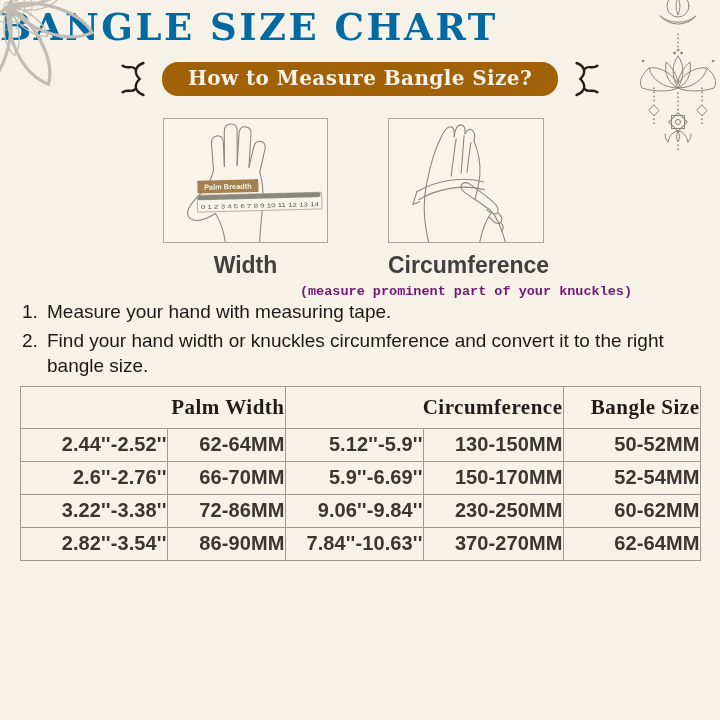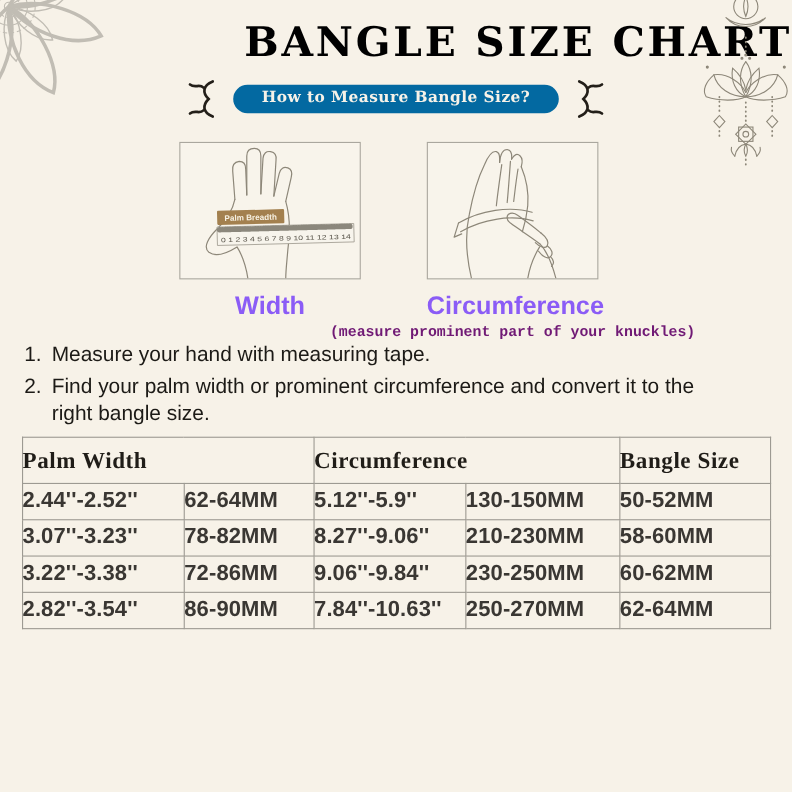--- a/index.html
+++ b/index.html
@@ -9,75 +9,75 @@
     background:#f7f2e8;
     overflow:hidden;
     font-family:"Liberation Sans", sans-serif;
     color:#1f1c17;
   }
   .decor { position:absolute; pointer-events:none; }
   #mandala { left:-18px; top:-20px; }
   #hanging { left:618px; top:0; }
 
   .title {
-    margin-top:16px;
-    text-align:right;
+    margin-top:5px;
+    text-align:left;
     font-family:"DejaVu Serif", serif;
     font-weight:700;
     font-size:37px;
     letter-spacing:2.5px;
-    color:#000000;
+    color:#0369a1;
   }
   .banner-row {
     margin-top:11px;
     display:flex; justify-content:center; align-items:center; gap:12px;
   }
   .banner {
-    background:#0369a1;
+    background:#a16207;
     color:#f7f2e8;
     font-family:"DejaVu Serif", serif;
     font-weight:700;
-    font-size:14px;
+    font-size:20px;
     letter-spacing:.4px;
     padding:4px 26px 6px;
     border-radius:16px;
   }
   .figures { position:relative; margin-top:20px; height:176px; }
   .fig { position:absolute; top:0; text-align:center; }
   #fig-width  { left:163px; width:165px; }
   #fig-circ   { left:388px; width:156px; }
   .fig-box {
     border:1px solid #aaa79e;
     background:#f8f4eb;
     width:100%; height:125px;
   }
   .fig-caption {
     margin-top:5px;
-    font-size:23px; font-weight:700; color:#8b5cf6;
+    font-size:23px; font-weight:700; color:#404040;
   }
   .fig-note {
     position:absolute; left:50%; top:166px;
     transform:translateX(-50%);
     white-space:nowrap;
     font-size:13.5px; font-weight:700; color:#701a75;font-family:Liberation Mono, monospace;
   }
   .instructions { margin:6px 0 0 22px; width:648px; list-style:none; }
   .instructions li {
     display:grid; grid-template-columns:25px 1fr;
     font-size:19px; line-height:1.28; color:#1c1a16;
     margin-bottom:5px;
   }
   table.size-chart {
     width:680px; margin:8px auto 0;
     border-collapse:collapse;
     table-layout:fixed;
   }
   .size-chart th, .size-chart td {
     border:1px solid #9d9a92;
-    text-align:left; vertical-align:middle;
+    text-align:right; vertical-align:middle;
   }
   .size-chart th {
     height:42px;
     font-family:"Liberation Serif", serif;
     font-weight:700; font-size:21px; letter-spacing:.5px;
     color:#201d18;
   }
   .size-chart td {
     height:33px;
     font-weight:700; font-size:20px; letter-spacing:.1px;
@@ -203,21 +203,21 @@
 
 </div>
 
 <ol class="instructions">
   <li>
     <span>1.</span>
     <span>Measure your hand with measuring tape.</span>
   </li>
   <li>
     <span>2.</span>
-    <span>Find your palm width or prominent circumference and convert it to the right bangle size.</span>
+    <span>Find your hand width or knuckles circumference and convert it to the right bangle size.</span>
   </li>
 </ol>
 
 <table class="size-chart">
   <colgroup>
     <col style="width:147px">
       <col style="width:118px">
       <col style="width:138px">
       <col style="width:140px">
       <col style="width:137px">
@@ -231,34 +231,34 @@
   </thead>
   <tbody>
       <tr>
         <td>2.44''-2.52''</td>
         <td>62-64MM</td>
         <td>5.12''-5.9''</td>
         <td>130-150MM</td>
         <td>50-52MM</td>
       </tr>
       <tr>
-        <td>3.07''-3.23''</td>
-        <td>78-82MM</td>
-        <td>8.27''-9.06''</td>
-        <td>210-230MM</td>
-        <td>58-60MM</td>
+        <td>2.6''-2.76''</td>
+        <td>66-70MM</td>
+        <td>5.9''-6.69''</td>
+        <td>150-170MM</td>
+        <td>52-54MM</td>
       </tr>
       <tr>
         <td>3.22''-3.38''</td>
         <td>72-86MM</td>
         <td>9.06''-9.84''</td>
         <td>230-250MM</td>
         <td>60-62MM</td>
       </tr>
       <tr>
         <td>2.82''-3.54''</td>
         <td>86-90MM</td>
         <td>7.84''-10.63''</td>
-        <td>250-270MM</td>
+        <td>370-270MM</td>
         <td>62-64MM</td>
       </tr>
     </tbody>
 </table>
 
 </body></html>

